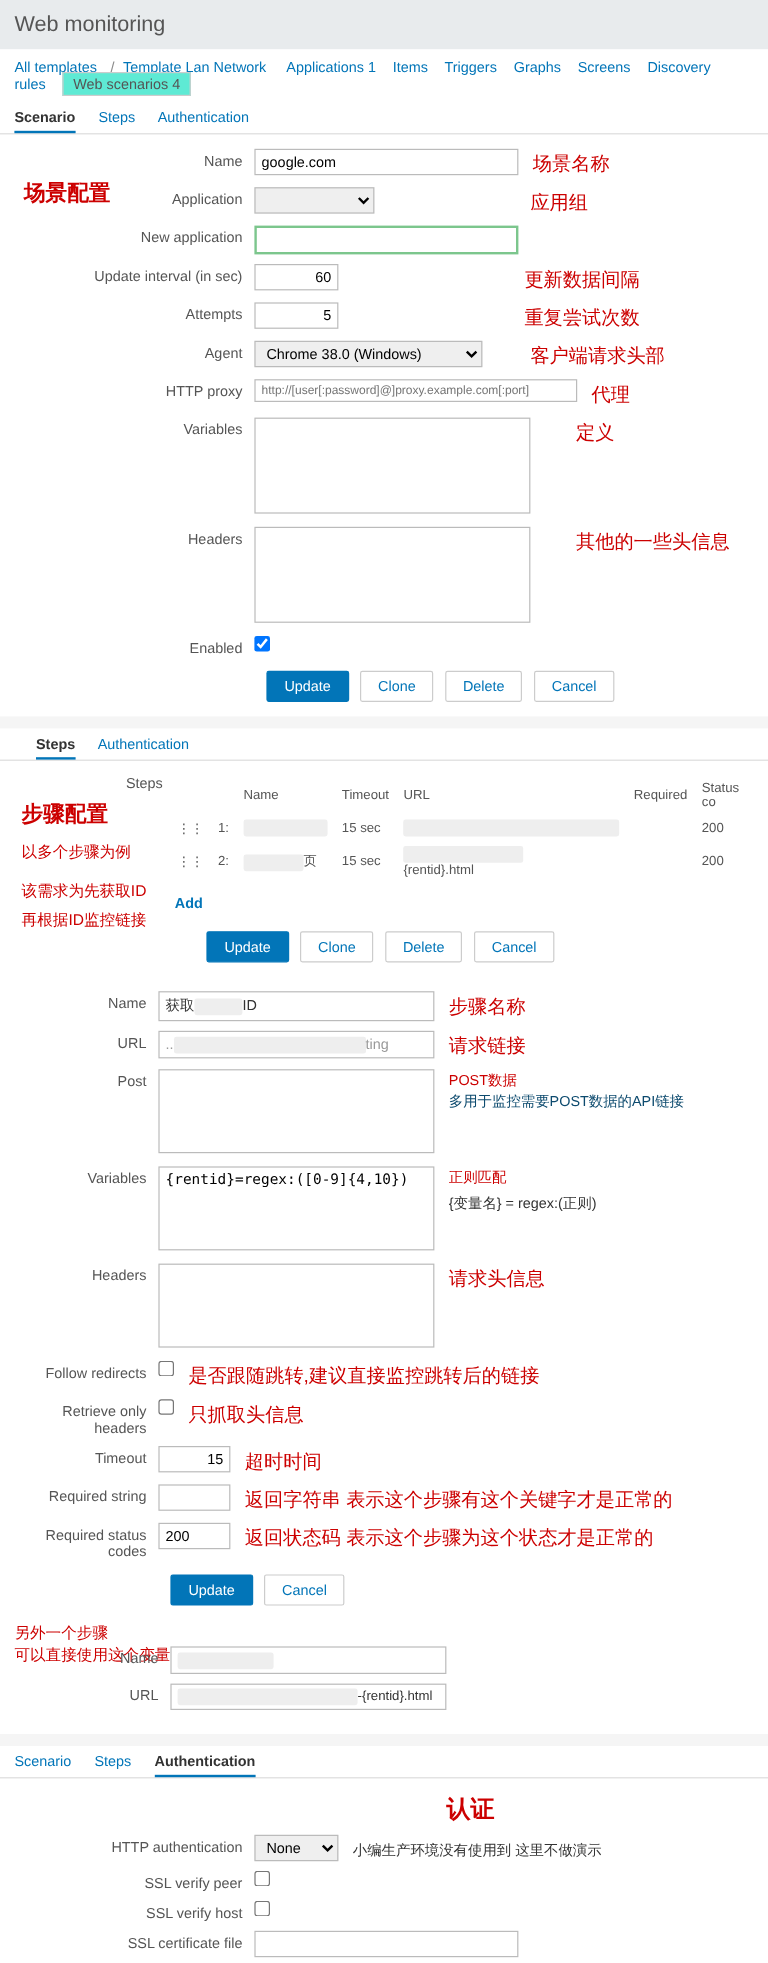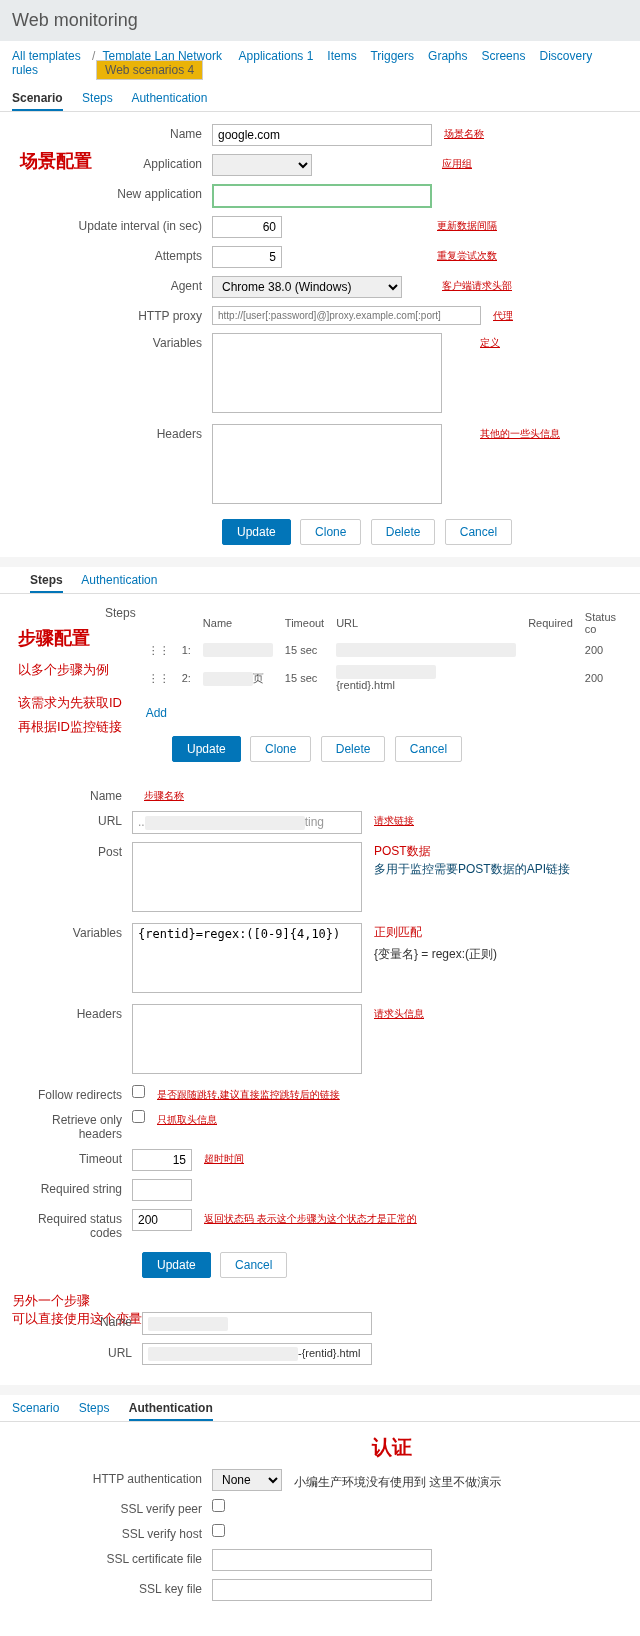--- a/index.html
+++ b/index.html
@@ -1,47 +1,47 @@
 <!DOCTYPE html>
 <html><head>
 <meta charset="utf-8">
 <style>
 * { box-sizing: border-box; margin: 0; padding: 0; }
 body { font-family: Arial, sans-serif; font-size: 12px; color: #333; background: #fff; width: 640px; }
 .header { background: #e8ebed; padding: 10px 12px; font-size: 18px; color: #555; }
 .breadcrumb { padding: 8px 12px; font-size: 12px; }
 .breadcrumb a { color: #0275b8; text-decoration: none; margin-right: 4px; }
 .breadcrumb .sep { color: #888; margin: 0 4px; }
-.breadcrumb .active-tab { background: #eab308; border: 1px solid #ccc; padding: 2px 8px; color: #555; margin-left: 44px; }
+.breadcrumb .active-tab { background: #5eead4; border: 1px solid #ccc; padding: 2px 8px; color: #555; }
 .tabs { padding: 6px 12px; border-bottom: 1px solid #ddd; }
 .tabs a { color: #0275b8; text-decoration: none; margin-right: 16px; padding-bottom: 4px; font-size: 12px; }
 .tabs a.active { color: #333; border-bottom: 2px solid #0275b8; font-weight: bold; }
 .tabs a.active-step { color: #333; border-bottom: 2px solid #0275b8; font-weight: bold; }
 .form-section { padding: 12px; position: relative; }
 .row { display: flex; align-items: flex-start; margin-bottom: 8px; }
 .label { width: 140px; text-align: right; padding-right: 10px; color: #555; padding-top: 3px; font-size: 12px; }
 .field { flex: 0 0 auto; }
 .field input[type="text"] { border: 1px solid #bbb; padding: 3px 5px; font-size: 12px; }
 .field select { border: 1px solid #bbb; padding: 2px 5px; font-size: 12px; }
 .field textarea { border: 1px solid #bbb; padding: 3px 5px; font-size: 12px; resize: none; }
-.note { color: #c00; font-size: 10px; margin-left: 12px; padding-top: 3px; text-decoration: underline; }
+.note { color: #c00; font-size: 16px; margin-left: 12px; padding-top: 3px; }
 .note-block { color: #c00; font-size: 12px; margin-left: 12px; line-height: 1.5; }
 .formula { color: #333; font-size: 12px; margin-top: 4px; }
 .btn-row { margin-left: 150px; margin-top: 12px; }
 .btn { padding: 5px 14px; font-size: 12px; border: 1px solid #ccc; background: #fff; color: #0275b8; cursor: pointer; margin-right: 6px; border-radius: 2px; }
 .btn.primary { background: #0275b8; color: #fff; border-color: #0275b8; }
 .section-title { color: #c00; font-size: 18px; position: absolute; left: 20px; top: 15px; font-weight: bold; margin-top: 22px; }
 .green-border { border: 2px solid #7cc68d !important; }
 .divider { height: 10px; background: #f5f5f5; }
 .steps-section { padding: 12px; position: relative; }
 .steps-table { margin-left: 170px; font-size: 12px; }
 .steps-table th { text-align: left; padding: 3px 10px 3px 0; color: #555; font-weight: normal; font-size: 11px; }
 .steps-table td { padding: 3px 10px 3px 0; color: #555; font-size: 11px; }
 .drag-handle { color: #999; cursor: move; }
-.add-link { color: #0275b8; text-decoration: none; }
+.add-link { color: #0275b8; text-decoration: none; font-weight: bold; }
 .side-notes { color: #c00; font-size: 13px; line-height: 1.8; }
 .step-detail .label { width: 120px; }
 .step-detail .btn-row { margin-left: 130px; }
 .auth-title { color: #c00; font-size: 20px; margin-left: 360px; margin-bottom: 8px; font-weight: bold; }
 .auth-note { color: #333; font-size: 12px; margin-left: 12px; padding-top: 5px; }
 .smudge { display: inline-block; background: #eee; height: 14px; border-radius: 2px; vertical-align: middle; }
 </style>
 </head>
 <body>
 
@@ -118,20 +118,24 @@
     <div class="field"><textarea style="width: 230px; height: 80px;"></textarea></div>
     <div class="note" style="margin-left:38px;">定义</div>
   </div>
 
   <div class="row" style="margin-left:90px;">
     <div class="label" style="width:110px;">Headers</div>
     <div class="field"><textarea style="width: 230px; height: 80px;"></textarea></div>
     <div class="note" style="margin-left:38px;">其他的一些头信息</div>
   </div>
 
+  <div class="row" style="margin-left:90px;">
+    <div class="label" style="width:110px;">Enabled</div>
+    <div class="field"><input type="checkbox" checked="" style=""></div>
+  </div>
 
   <div class="btn-row" style="margin-left:210px;">
     <button class="btn primary">Update</button>
     <button class="btn">Clone</button>
     <button class="btn">Delete</button>
     <button class="btn">Cancel</button>
   </div>
 </div>
 
 <div class="divider"></div>
@@ -193,20 +197,23 @@
     <button class="btn primary">Update</button>
     <button class="btn">Clone</button>
     <button class="btn">Delete</button>
     <button class="btn">Cancel</button>
   </div>
 </div>
 
 <div class="form-section step-detail">
   <div class="row">
     <div class="label">Name</div>
+    <div class="field">
+        <div style="border:1px solid #bbb;padding:3px 5px;width:230px;font-size:12px;"><span>获取</span><span class="smudge" style="width:40px;"></span><span>ID</span></div>
+      </div>
     <div class="note">步骤名称</div>
   </div>
 
   <div class="row">
     <div class="label">URL</div>
     <div class="field">
         <div style="border:1px solid #bbb;padding:3px 5px;width:230px;font-size:12px;color:#999;">..<span class="smudge" style="width:160px;"></span><span>ting</span></div>
       </div>
     <div class="note">请求链接</div>
   </div>
@@ -249,20 +256,21 @@
 
   <div class="row">
     <div class="label">Timeout</div>
     <div class="field"><input type="text" style="width: 60px; text-align: right;" value="15"></div>
     <div class="note">超时时间</div>
   </div>
 
   <div class="row">
     <div class="label">Required string</div>
     <div class="field"><input type="text" style="width: 60px;"></div>
+    <div class="note">返回字符串  表示这个步骤有这个关键字才是正常的</div>
   </div>
 
   <div class="row">
     <div class="label">Required status codes</div>
     <div class="field"><input type="text" style="width: 60px;" value="200"></div>
     <div class="note">返回状态码  表示这个步骤为这个状态才是正常的</div>
   </div>
 
   <div class="btn-row">
     <button class="btn primary">Update</button>

